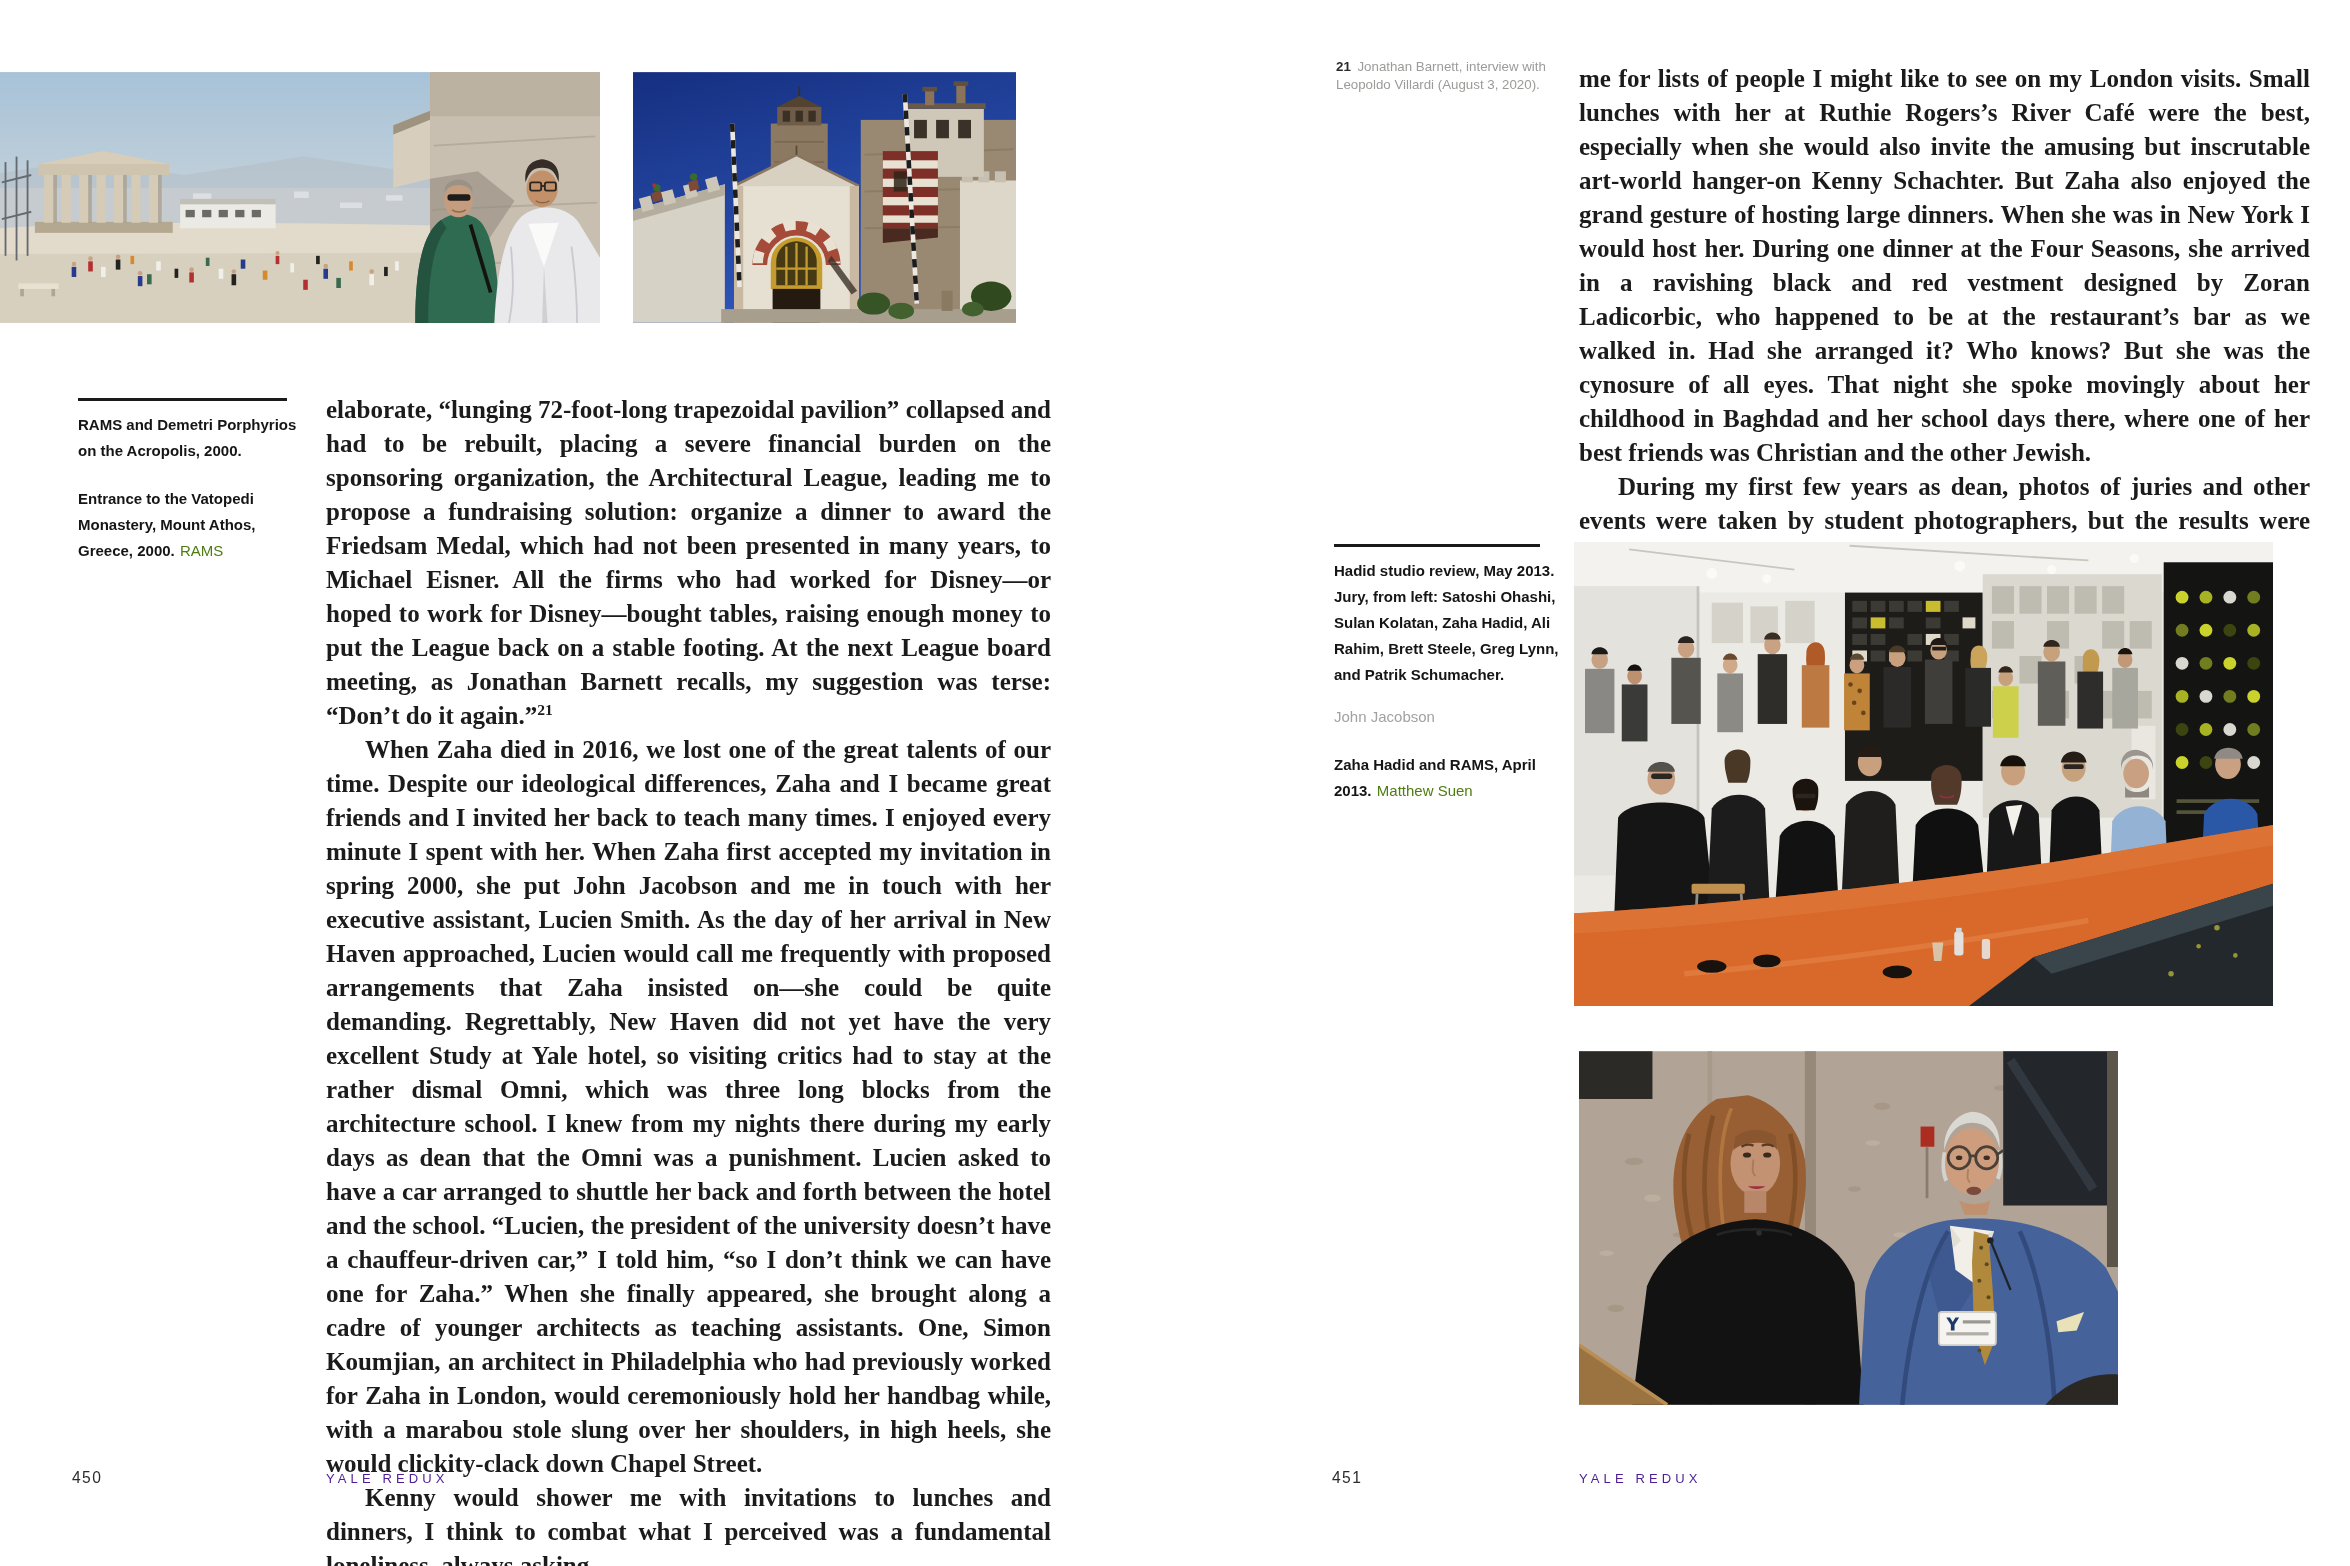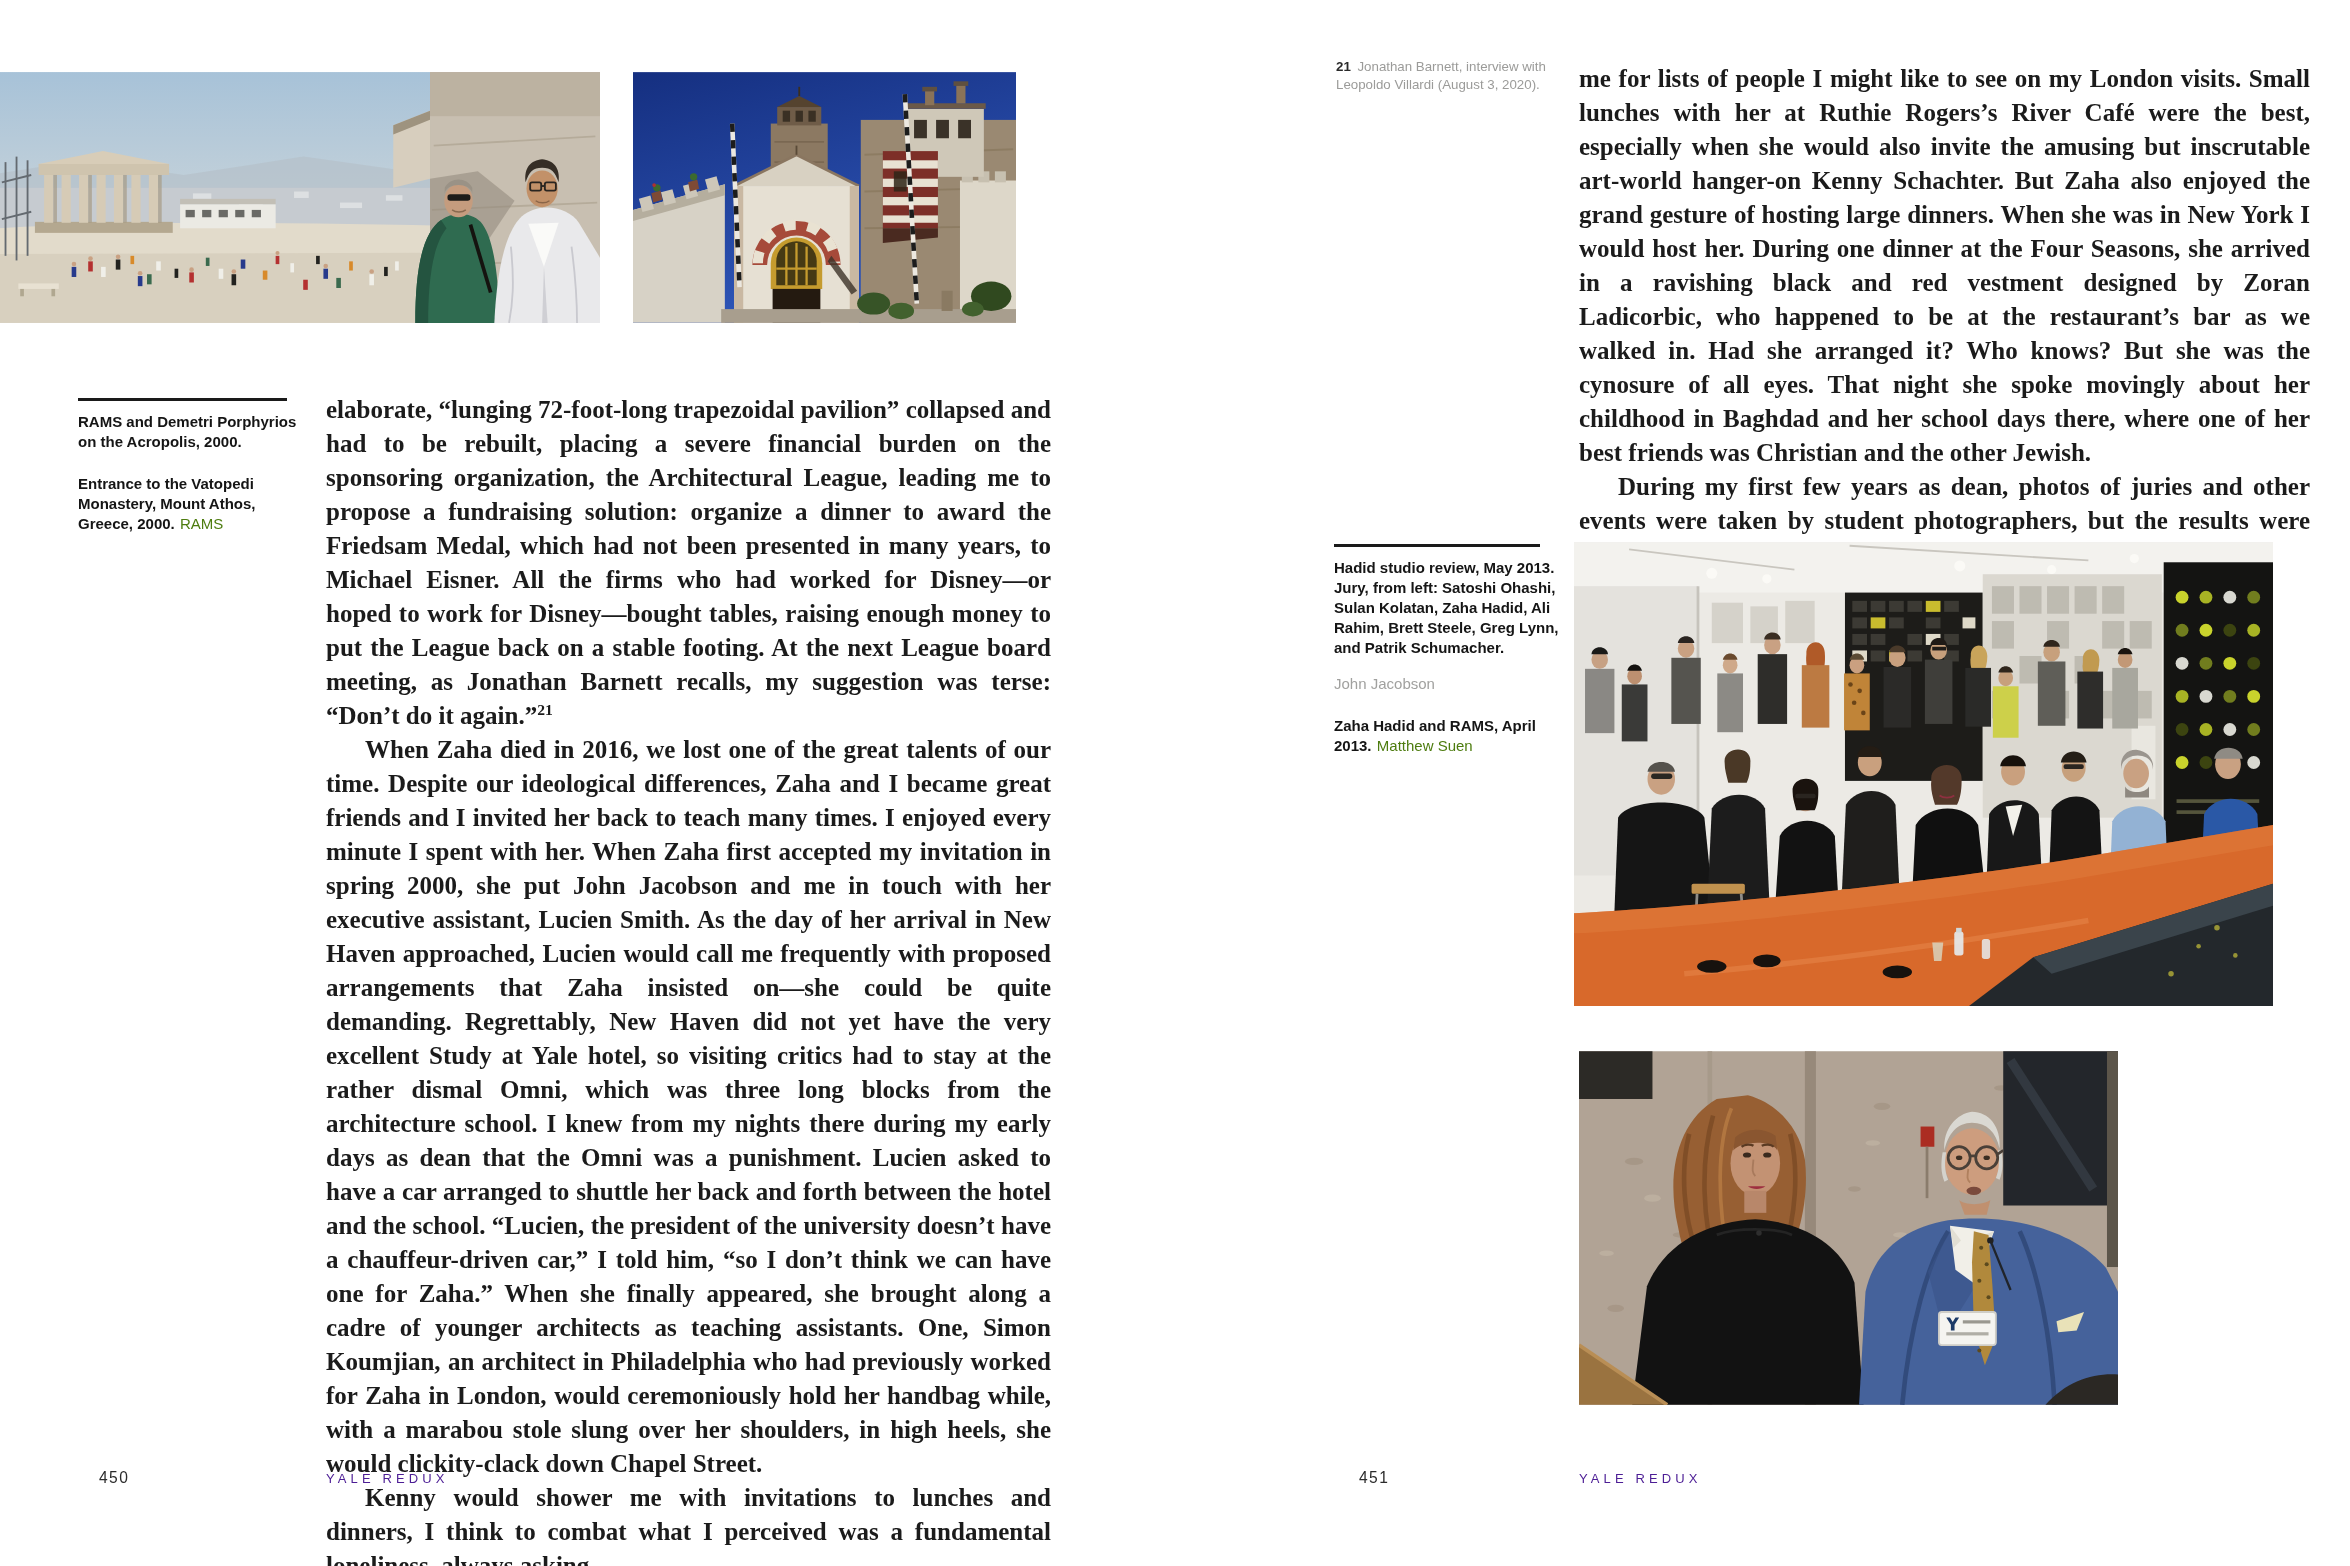--- a/index.html
+++ b/index.html
@@ -5,32 +5,32 @@
   html,body{margin:0;padding:0;background:#e8e8e8;}
   #spread{position:relative;width:2351px;height:1567px;background:#ffffff;overflow:hidden;
           font-family:"Liberation Serif","DejaVu Serif",serif;color:#1c1c1c;}
   .abs{position:absolute;}
   
   .bodycol{font-size:25px;line-height:34px;text-align:justify;color:#1b1b1b;font-weight:bold;}
   .bodycol p{margin:0;}
   .bodycol p.indent{text-indent:39px;}
   .fnref{font-size:15.6px;vertical-align:super;line-height:0;letter-spacing:0;}
   
-  .cap{font-family:"Liberation Sans","DejaVu Sans",sans-serif;font-size:15px;line-height:20px;
+  .cap{font-family:"Liberation Sans","DejaVu Sans",sans-serif;font-size:15px;line-height:26px;
        font-weight:bold;color:#151515;}
   .cap .credit{font-weight:normal;color:#4d7c0f;margin-left:.35em;}
   .cap .credit-block{display:block;font-weight:normal;color:#a1a19f;margin-top:16px;}
   .cap .entry{margin:0 0 22px 0;}
   .caprule{height:2.8px;background:#1a1a1a;}
   
   .footnote{font-family:"Liberation Sans","DejaVu Sans",sans-serif;font-size:13.3px;line-height:18px;
             color:#9b9b99;}
   .footnote .fn-num{font-weight:bold;color:#2a2a2a;margin-right:.5em;}
   
-  .pagenum{font-family:"Liberation Sans","DejaVu Sans",sans-serif;font-size:15.6px;letter-spacing:1.4px;color:#2b2b2b;margin-left:27px;}
+  .pagenum{font-family:"Liberation Sans","DejaVu Sans",sans-serif;font-size:15.6px;letter-spacing:1.4px;color:#2b2b2b;}
   .runfoot{font-family:"Liberation Sans","DejaVu Sans",sans-serif;font-size:13px;letter-spacing:4.1px;color:#4c1d95;}
   svg{display:block;}
 </style>
 </head>
 <body>
 
 <div id="spread">
 
   <div class="abs" style="left:0;top:72px;width:600px;height:251px;">
     <svg viewBox="0 0 653 273" width="600" height="251" role="img">

